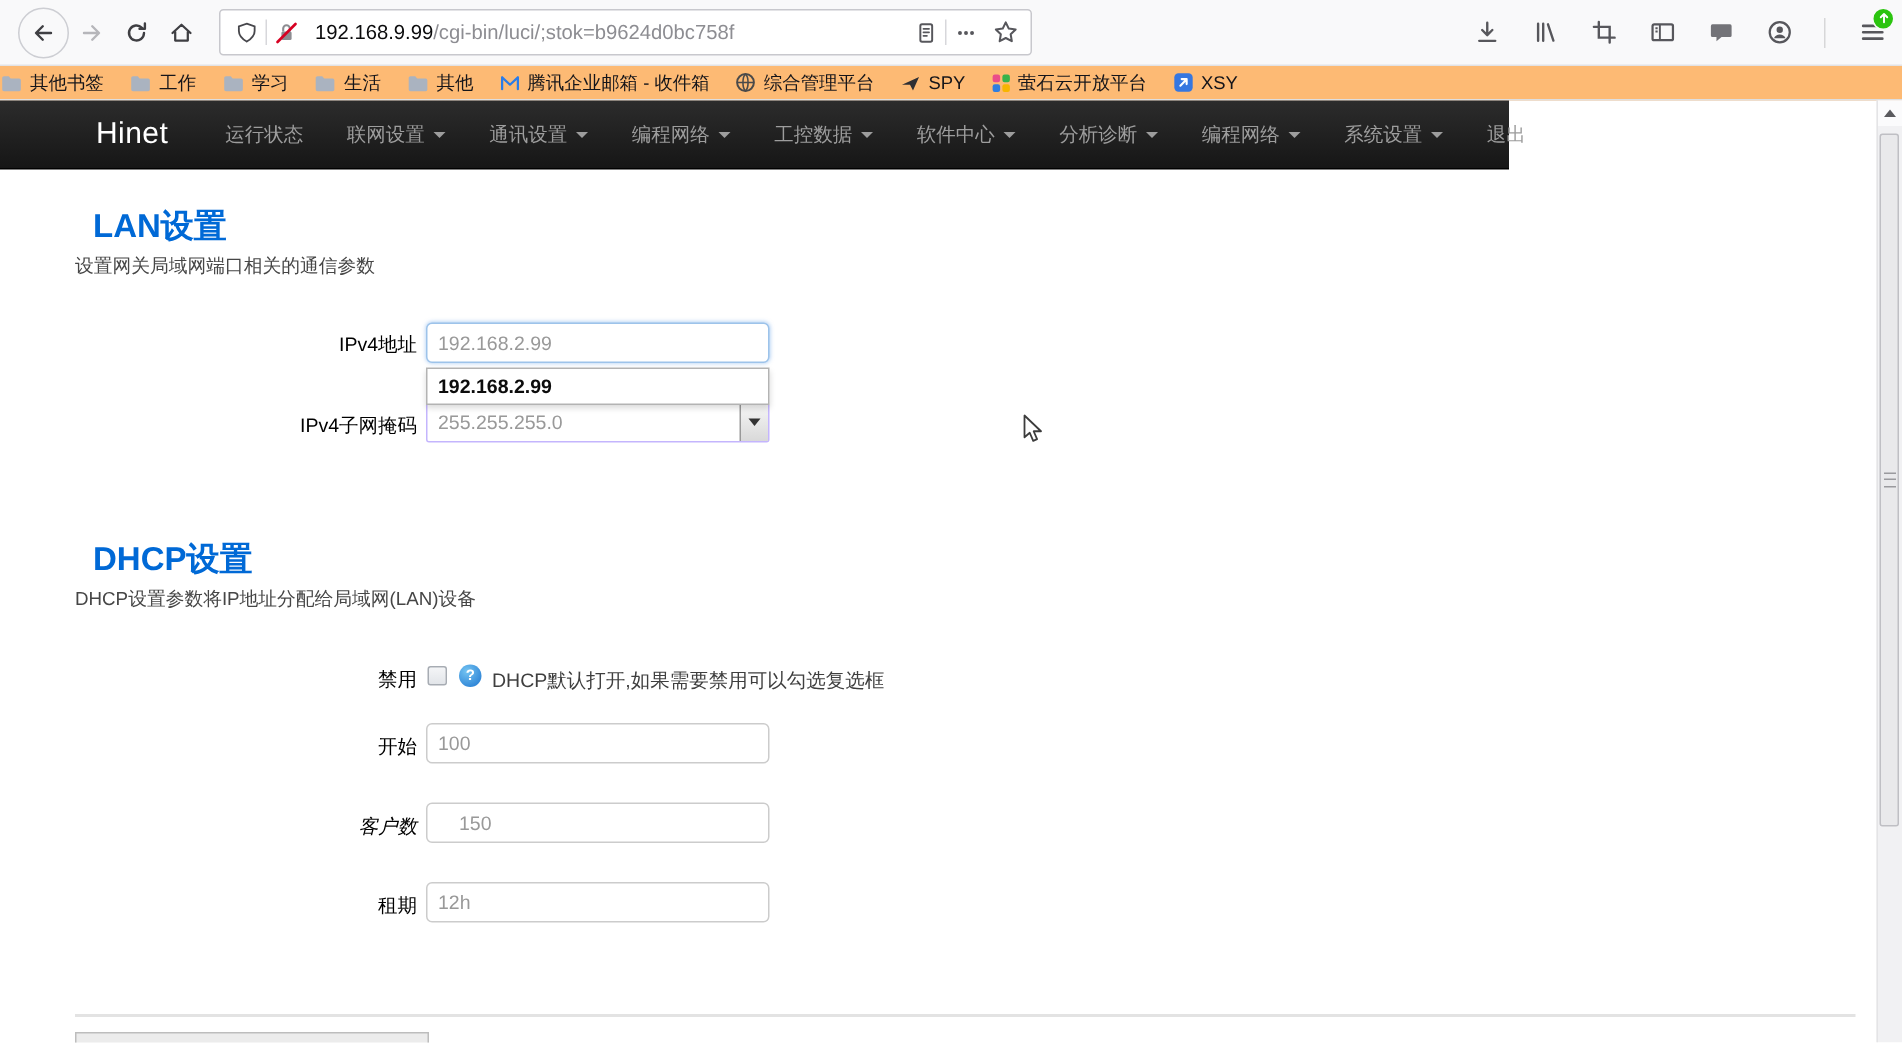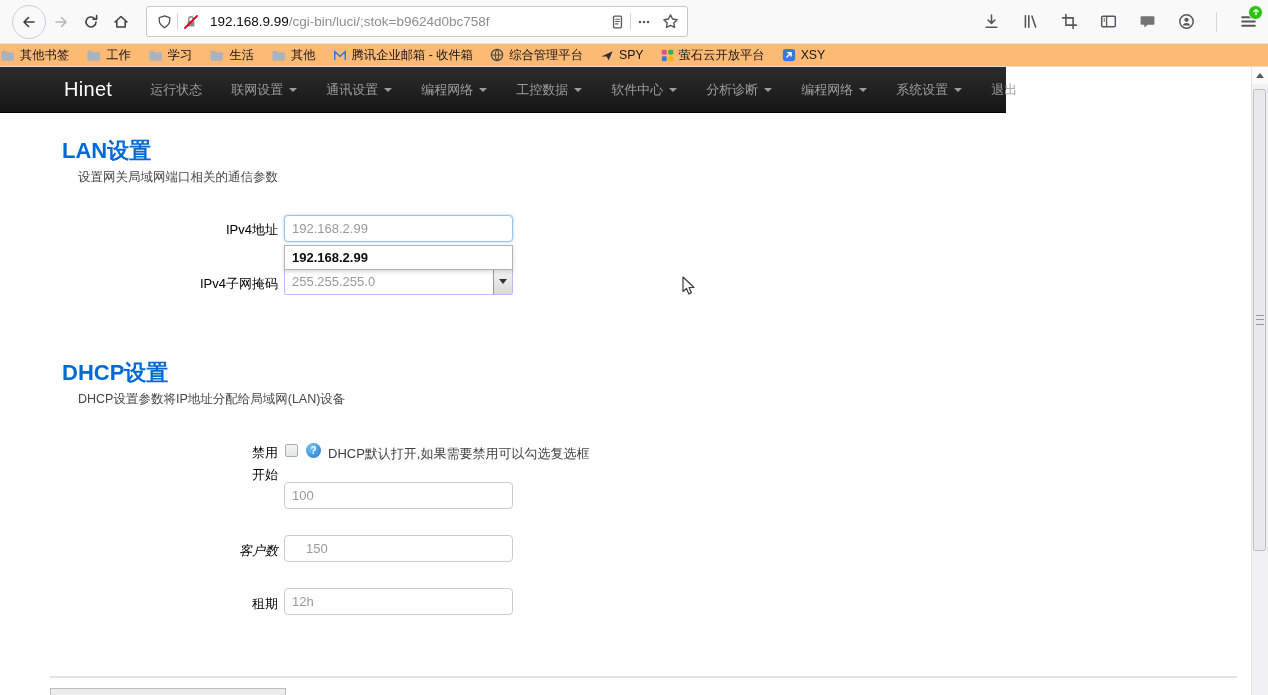--- a/index.html
+++ b/index.html
@@ -51,21 +51,21 @@
     position:absolute;left:0;top:67px;width:1006px;height:46px;
     background:linear-gradient(180deg,#2c2c2c,#161616);border-bottom:1px solid #000;
     display:flex;align-items:center;padding-left:64px;box-sizing:border-box;
   }
   .brand{color:#fff;font-size:20px;letter-spacing:.3px;margin-right:38px;}
   .menu{display:flex;align-items:center;gap:29px;}
   .mi{color:#9d9d9d;font-size:13px;display:flex;align-items:center;gap:6px;white-space:nowrap;cursor:default;}
   .caret{width:0;height:0;border-left:4px solid transparent;border-right:4px solid transparent;border-top:4px solid #9d9d9d;}
   
   .sect-title{position:absolute;left:62px;font-size:22px;font-weight:bold;color:#0069d6;}
-  .sect-sub{position:absolute;left:78px;font-size:12.5px;color:#464646;}
+  .sect-sub{position:absolute;left:50px;font-size:12.5px;color:#464646;}
   .flabel{position:absolute;left:40px;width:238px;text-align:right;font-size:13px;color:#000000;}
   .tinput{
     position:absolute;left:284px;width:229px;height:27px;box-sizing:border-box;
     border:1px solid #ccc;border-radius:4px;padding:0 7px;font-size:13px;color:#999;
     font-family:"Liberation Sans","DejaVu Sans",sans-serif;background:#fff;outline:none;
   }
   .tinput.focused{border-color:#9dc3ea;box-shadow:0 0 3px rgba(90,155,230,.55);}
   .suggest{
     position:absolute;left:284px;top:245px;width:229px;box-sizing:border-box;
     background:#fff;border:1px solid #b3b3b3;box-shadow:0 2px 4px rgba(0,0,0,.15);z-index:5;
@@ -379,21 +379,21 @@
 </div>
 
 <div class="sect-title" style="top:358px;">DHCP设置</div>
 <div class="sect-sub" style="top:391px;">DHCP设置参数将IP地址分配给局域网(LAN)设备</div>
 
 <div class="flabel" style="top:444px;">禁用</div>
 <input type="checkbox" class="cb" style="">
 <div class="help">?</div>
 <div class="hint">DHCP默认打开,如果需要禁用可以勾选复选框</div>
 
-<div class="flabel" style="top:466px;">开始</div>
+<div class="flabel" style="top:489px;">开始</div>
 <input class="tinput" style="top: 482px;" value="100">
 
 <div class="flabel" style="top:542px;font-style:italic;">客户数</div>
 <input class="tinput" style="top: 535px; padding-left: 21px;" value="150">
 
 <div class="flabel" style="top:595px;">租期</div>
 <input class="tinput" style="top: 588px;" value="12h">
 
 <div class="divider"></div>
 <div class="partial-box"></div>

